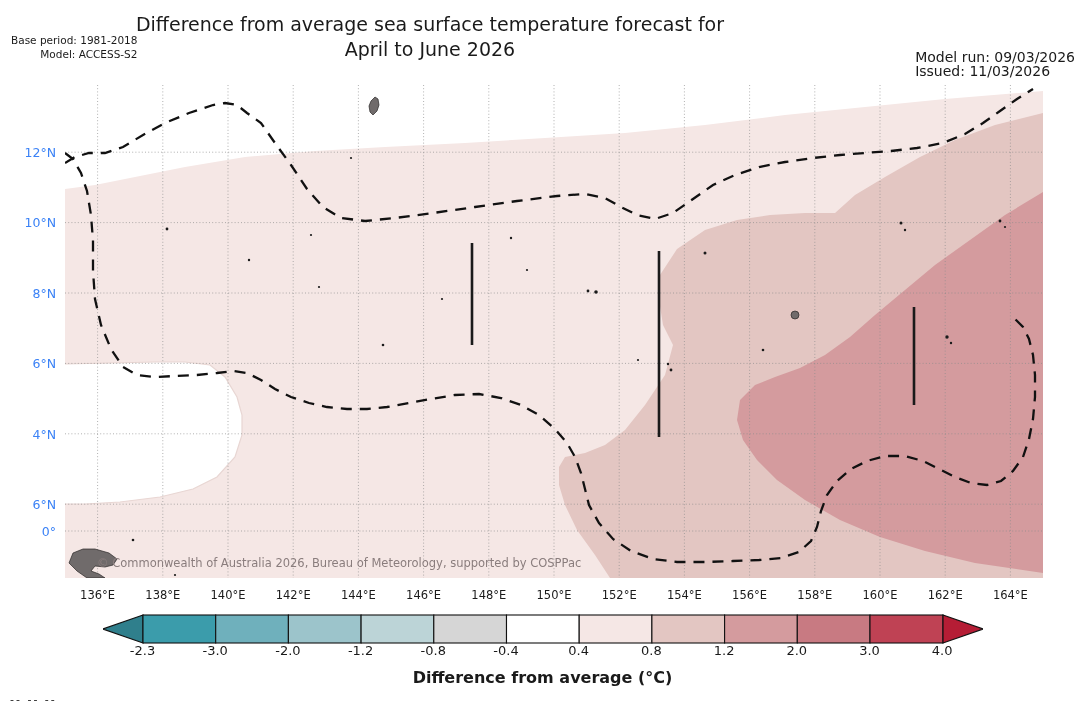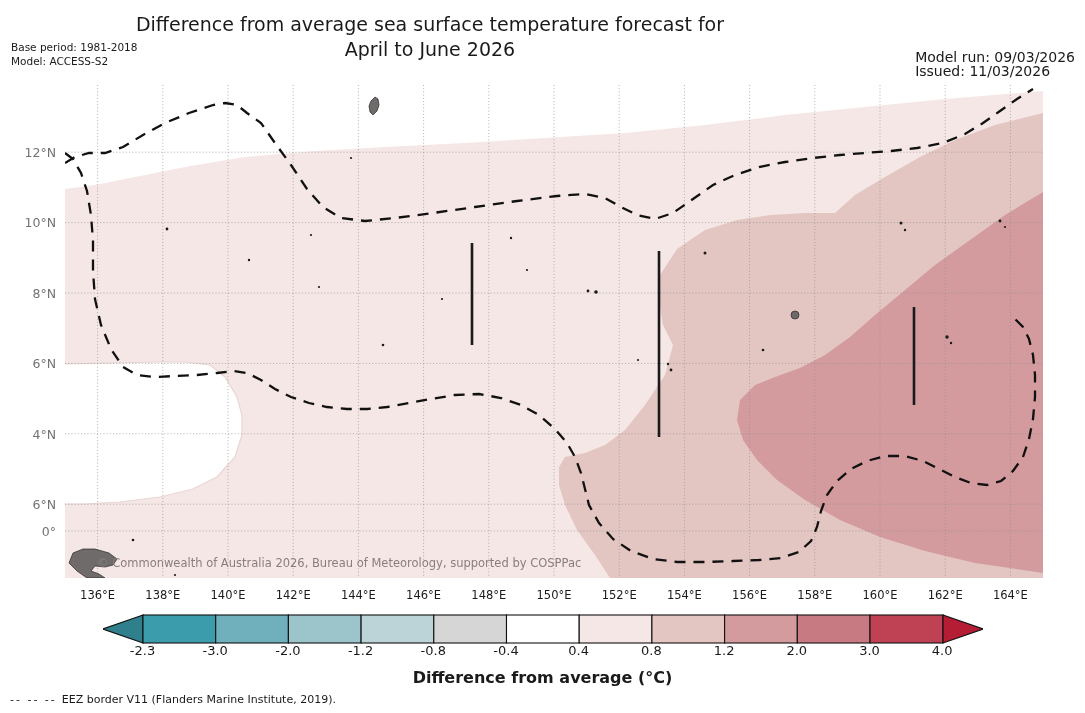--- a/index.html
+++ b/index.html
@@ -24,25 +24,25 @@
     width: 860px;
     text-align: center;
     font-size: 19px;
     line-height: 25px;
     color: #1a1a1a;
     white-space: pre-line;
   }
   #meta-left {
     position: absolute;
     left: 11px;
-    top: 40px;
+    top: 33px;
     font-size: 10.5px;
     line-height: 14px;
     color: #1a1a1a;
-    text-align: left;
+    text-align: right;
   }
   #meta-right {
     position: absolute;
     right: 10px;
     top: 50px;
     font-size: 14px;
     line-height: 14px;
     color: #1a1a1a;
   }
 
@@ -56,21 +56,21 @@
     background: #ffffff;
     overflow: hidden;
   }
   #map-svg { display: block; }
 
   
   .ytick {
     position: absolute;
     right: 1029px;       
     font-size: 12.5px;
-    color: #737373;
+    color: #3b82f6;
     text-align: right;
     white-space: nowrap;
     transform: translateY(-50%);
   }
   .xtick {
     position: absolute;
     top: 588px;
     font-size: 11.5px;
     color: #1a1a1a;
     white-space: nowrap;
@@ -338,14 +338,13 @@
 <div class="cbtick" style="left:651.4px">0.8</div>
 <div class="cbtick" style="left:724.1px">1.2</div>
 <div class="cbtick" style="left:796.8px">2.0</div>
 <div class="cbtick" style="left:869.5px">3.0</div>
 <div class="cbtick" style="left:942.2px">4.0</div>
 
 <div id="cb-label">Difference from average (°C)</div>
 
 <div id="footnote">
   <span class="dashmark">--  --  --</span>
-  <span>EEZ border V11 (Flanders Marine Institute, 2019).</span>
 </div>
 
 </body></html>

